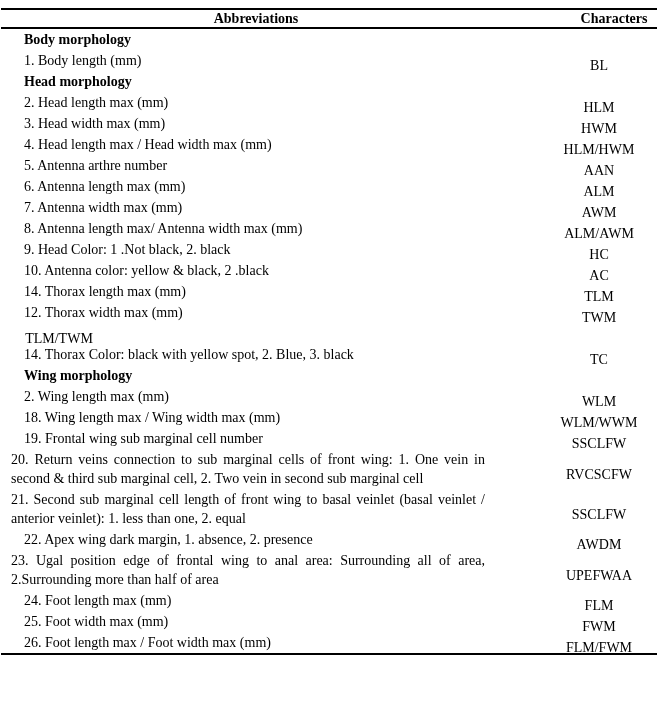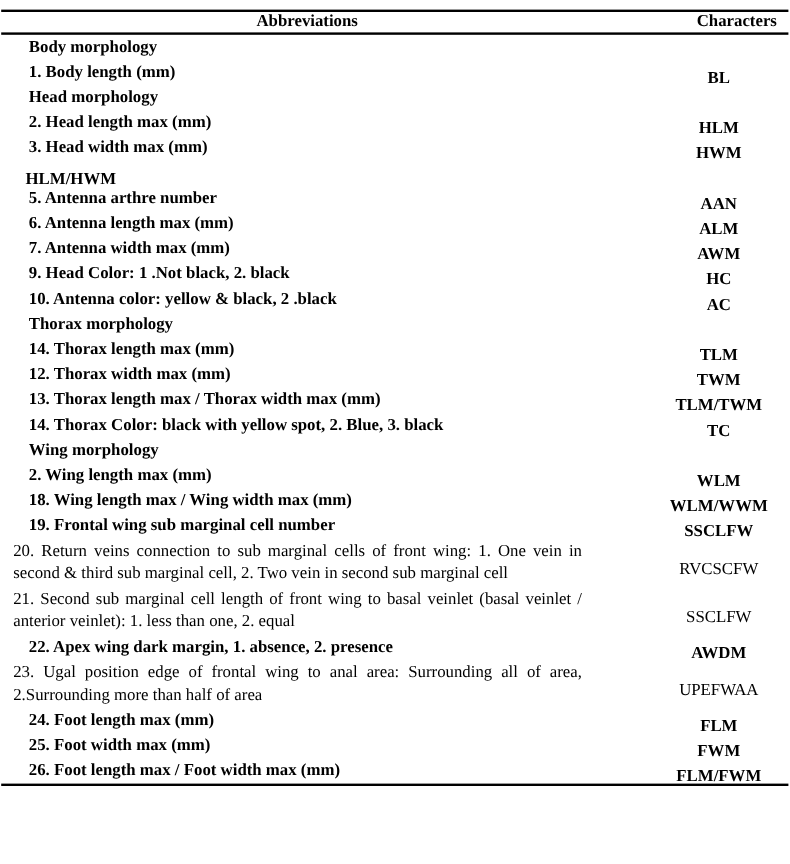--- a/index.html
+++ b/index.html
@@ -36,21 +36,21 @@
   .th-spacer { flex: 1; }
   .th-char {
     width: 86px;
     text-align: center;
     line-height: 17px;
   }
   .row {
     display: flex;
     align-items: center;
   }
-  .row.single { height: 21px; font-weight: bold; }
+  .row.single { height: 21px; }
   .row.multi  { padding: 1px 0; }
   .cell-abbr {
     flex: 1;
     padding-left: 10px;
     padding-right: 56px;
   }
   .row.single .cell-abbr { line-height: 21px; white-space: nowrap; padding-left: 23px; }
   .row.multi  .cell-abbr { line-height: 19px; }
   .cell-char {
     width: 116px;
@@ -86,55 +86,56 @@
         </div>
         <div class="row single">
           <div class="cell-abbr">2. Head length max (mm)</div>
           <div class="cell-char">HLM</div>
         </div>
         <div class="row single">
           <div class="cell-abbr">3. Head width max (mm)</div>
           <div class="cell-char">HWM</div>
         </div>
         <div class="row single">
+          <div class="cell-abbr">4. Head length max / Head width max (mm)</div>
           <div class="cell-char">HLM/HWM</div>
         </div>
         <div class="row single">
           <div class="cell-abbr">5. Antenna arthre number</div>
           <div class="cell-char">AAN</div>
         </div>
         <div class="row single">
           <div class="cell-abbr">6. Antenna length max (mm)</div>
           <div class="cell-char">ALM</div>
         </div>
         <div class="row single">
           <div class="cell-abbr">7. Antenna width max (mm)</div>
           <div class="cell-char">AWM</div>
         </div>
         <div class="row single">
+          <div class="cell-abbr">8. Antenna length max/ Antenna width max (mm)</div>
+          <div class="cell-char">ALM/AWM</div>
+        </div>
+        <div class="row single">
           <div class="cell-abbr">9. Head Color: 1 .Not black, 2. black</div>
           <div class="cell-char">HC</div>
         </div>
         <div class="row single">
           <div class="cell-abbr">10. Antenna color: yellow &amp; black, 2 .black</div>
           <div class="cell-char">AC</div>
-        </div>
-        <div class="row single section">
-          <div class="cell-abbr">Thorax morphology</div>
         </div>
         <div class="row single">
           <div class="cell-abbr">14. Thorax length max (mm)</div>
           <div class="cell-char">TLM</div>
         </div>
         <div class="row single">
           <div class="cell-abbr">12. Thorax width max (mm)</div>
           <div class="cell-char">TWM</div>
         </div>
         <div class="row single">
-          <div class="cell-abbr">13. Thorax length max / Thorax width max (mm)</div>
           <div class="cell-char">TLM/TWM</div>
         </div>
         <div class="row single">
           <div class="cell-abbr">14. Thorax Color: black with yellow spot, 2. Blue, 3. black</div>
           <div class="cell-char">TC</div>
         </div>
         <div class="row single section">
           <div class="cell-abbr">Wing morphology</div>
         </div>
         <div class="row single">

